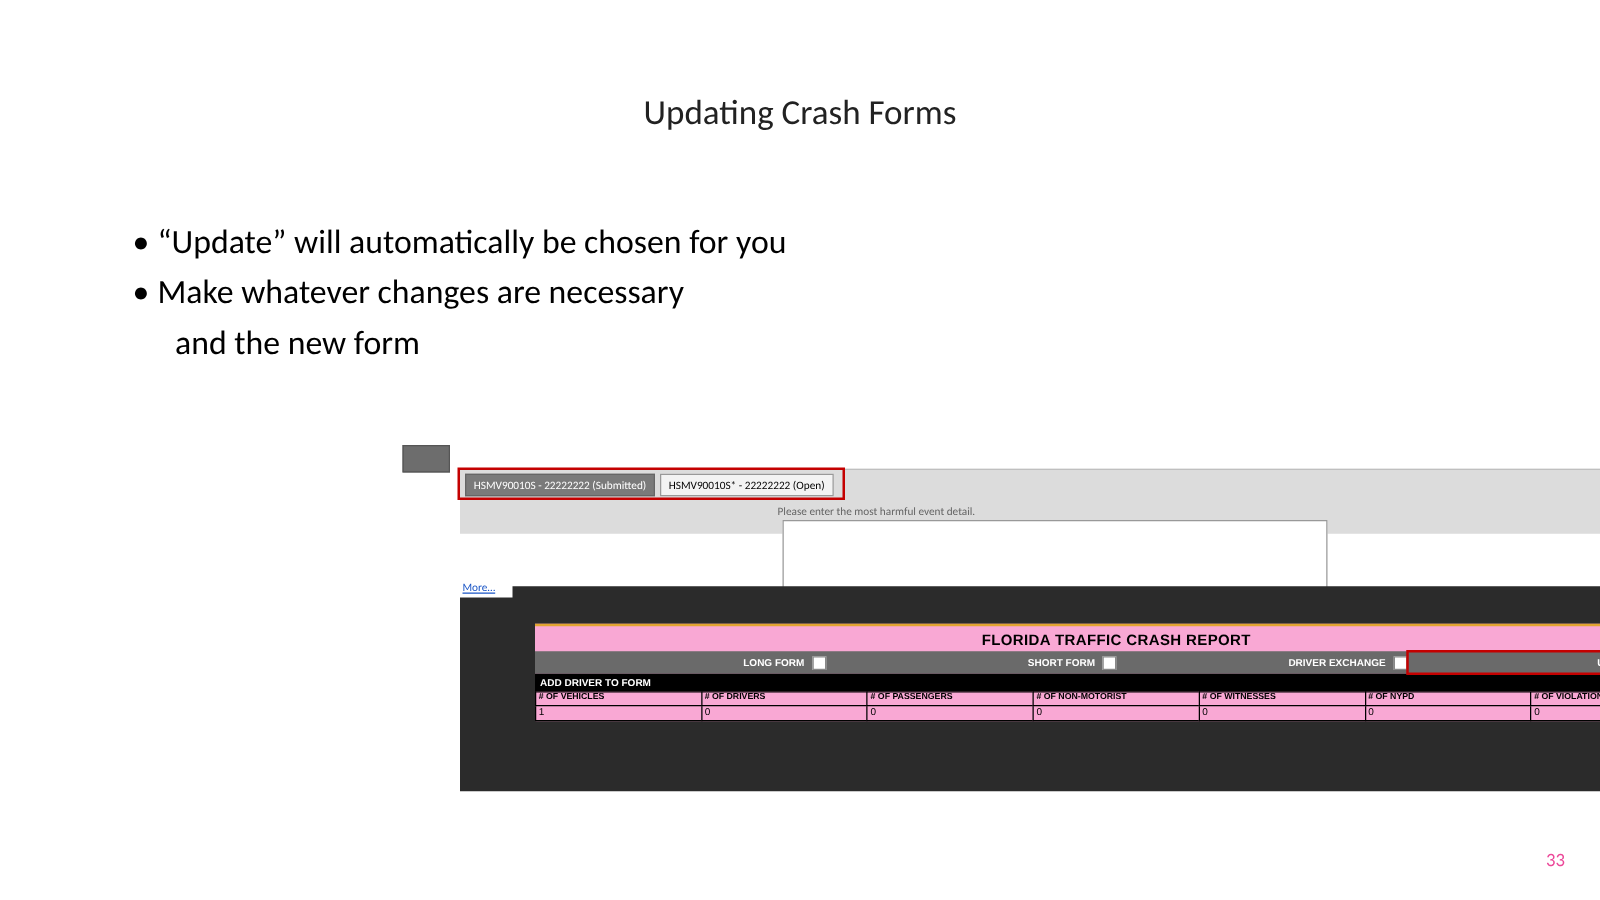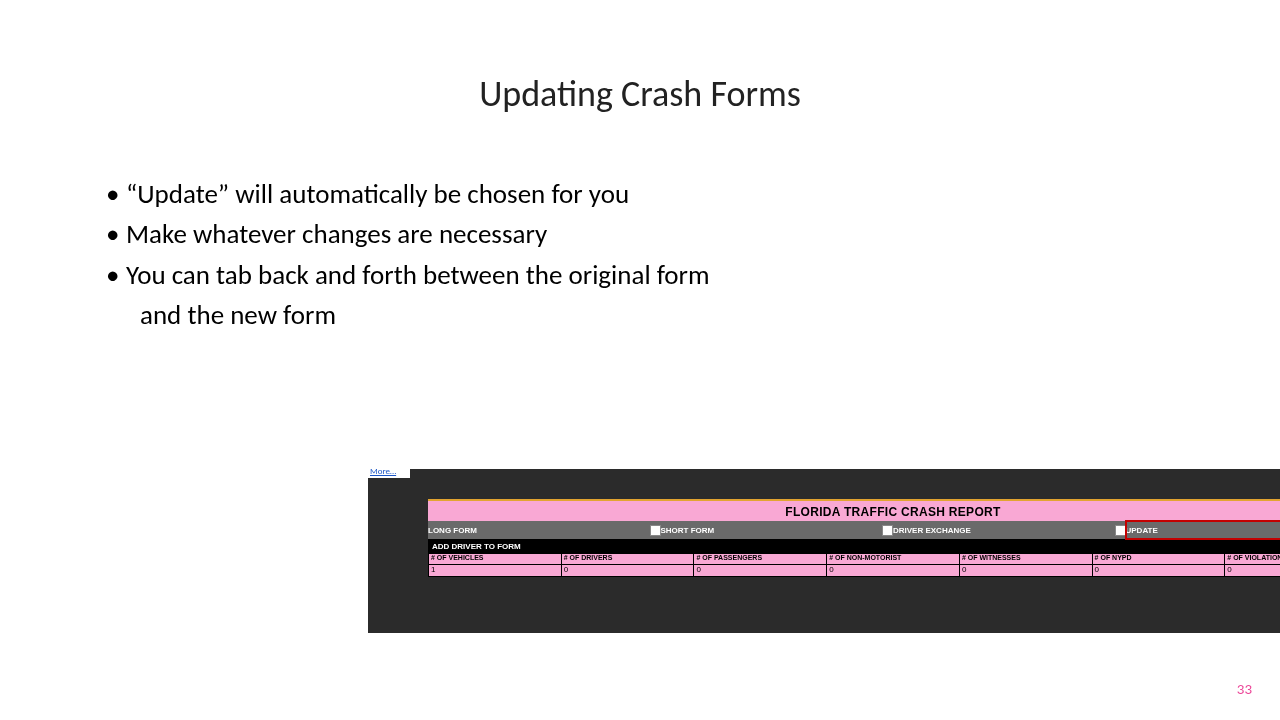--- a/index.html
+++ b/index.html
@@ -1,18 +1,18 @@
 <!DOCTYPE html>
 <html><head>
 <meta charset="utf-8">
 <style>
   * { box-sizing: border-box; margin: 0; padding: 0; }
   html, body { width: 1280px; height: 720px; font-family: Calibri, Arial, sans-serif; background: #fff; color: #000; }
   .slide { position: relative; width: 1280px; height: 720px; }
-  .title { position: absolute; left: 0; right: 0; top: 72px; text-align: center; font-size: 36px; font-weight: 400; color: #222; }
+  .title { position: absolute; left: 0; right: 0; top: 72px; text-align: center; font-size: 28px; font-weight: 400; color: #222; }
   .bullets { position: absolute; left: 106px; top: 176px; width: 820px; }
   .bullets li { list-style: none; font-size: 27px; line-height: 1.35; color: #000000; margin-bottom: 4px; }
   .bullets li .dot { display: inline-block; width: 20px; }
   .bullets .wrap { padding-left: 34px; }
   .page-num { position: absolute; right: 28px; bottom: 22px; color: #ec4899; font-size: 15px; }
 
   
   .shot { position: absolute; left: 368px; top: 375px; width: 912px; height: 258px; background: #fff; }
   .shot .tabbar-wrap { position: relative; height: 52px; background: #dcdcdc; border-top: 1px solid #bfbfbf; }
   .tabbar { position: absolute; left: 4px; top: 3px; display: flex; gap: 4px; }
@@ -23,45 +23,54 @@
   .prompt { position: absolute; left: 254px; top: 28px; font-size: 9px; color: #666; }
   .text-area-fake { position: absolute; left: 258px; top: 40px; width: 436px; height: 60px; border: 1px solid #999; background: #fff; }
   .dark-panel { position: absolute; left: 0; top: 94px; width: 990px; height: 164px; background: #2b2b2b; }
   .more-link { position: absolute; left: -12px; top: -4px; font-size: 9px; color: #1a55c6; background: #fff; padding: 0 14px 2px 14px; }
   .more-link u { text-decoration: underline; }
   .tiny-strip { position: absolute; left: -46px; top: -20px; width: 38px; height: 22px; background: #6d6d6d; border: 1px solid #555; }
 
   .report { position: absolute; left: 60px; top: 30px; right: 0; background: #f9a8d4; border-top: 2px solid #e2a430; padding-top: 4px; }
   .report-title { text-align: center; font-weight: 900; font-size: 12px; letter-spacing: 0.3px; font-family: Arial, sans-serif; }
   .formrow { display: flex; height: 18px; background: #6a6a6a; margin-top: 2px; }
-  .formcell { flex: 1; display: flex; align-items: center; justify-content: space-between; gap: 6px; color: #fff; font-size: 8px; font-weight: 700; font-family: Arial, sans-serif; }
+  .formcell { flex: 1; display: flex; align-items: center; justify-content: flex-end; gap: 6px; color: #fff; font-size: 8px; font-weight: 700; font-family: Arial, sans-serif; }
   .chk { width: 11px; height: 11px; background: #fff; border: 1px solid #888; display: inline-flex; align-items: center; justify-content: center; font-size: 9px; color: #000; line-height: 1; }
   .formcell.highlight { outline: 2px solid #c40000; outline-offset: -1px; gap: 37px; }
   .addrow { height: 14px; background: #000; color: #fff; font-size: 8px; font-weight: 700; display: flex; align-items: center; padding-left: 4px; font-family: Arial, sans-serif; }
   .counthdr { display: flex; height: 12px; }
   .counthdr div { flex: 1; border: 1px solid #000; border-right: none; font-size: 7px; font-weight: 700; padding-left: 2px; font-family: Arial, sans-serif; }
   .counthdr div:last-child { border-right: 1px solid #000; }
   .countval { display: flex; height: 12px; }
   .countval div { flex: 1; border: 1px solid #000; border-top: none; border-right: none; font-size: 8px; padding-left: 2px; font-family: Arial, sans-serif; }
   .countval div:last-child { border-right: 1px solid #000; }
 </style>
 </head>
 <body>
 
 <div class="slide">
   <div class="title">Updating Crash Forms</div>
 
   <ul class="bullets">
     <li><span class="dot">•</span><span>“Update” will automatically be chosen for you</span></li>
     <li><span class="dot">•</span><span>Make whatever changes are necessary</span></li>
-    <li><span class="dot">•</span><span>You can tab back and forth between the original form</span></li>
     <li class="wrap"><span>and the new form</span></li>
   </ul>
 
   <div class="shot">
+    <div class="tabbar-wrap">
+      <div class="tabbar">
+        <div class="tab active">HSMV90010S - 22222222 (Submitted)</div>
+        <div class="tab">HSMV90010S* - 22222222 (Open)</div>
+      </div>
+      <div class="red-box"></div>
+      <div class="prompt">Please enter the most harmful event detail.</div>
+      <div class="text-area-fake"></div>
+      <div class="tiny-strip"></div>
+    </div>
 
     <div class="dark-panel">
       <div class="more-link"><u>More…</u></div>
 
       <div class="report">
         <div class="report-title">FLORIDA TRAFFIC CRASH REPORT</div>
         <div class="formrow">
           <div class="formcell">
             <span>LONG FORM</span>
             <span class="chk"></span>

